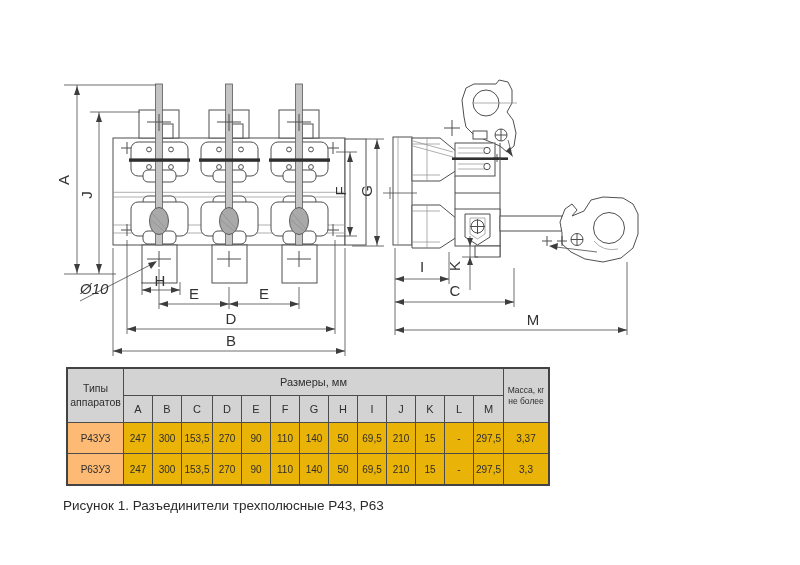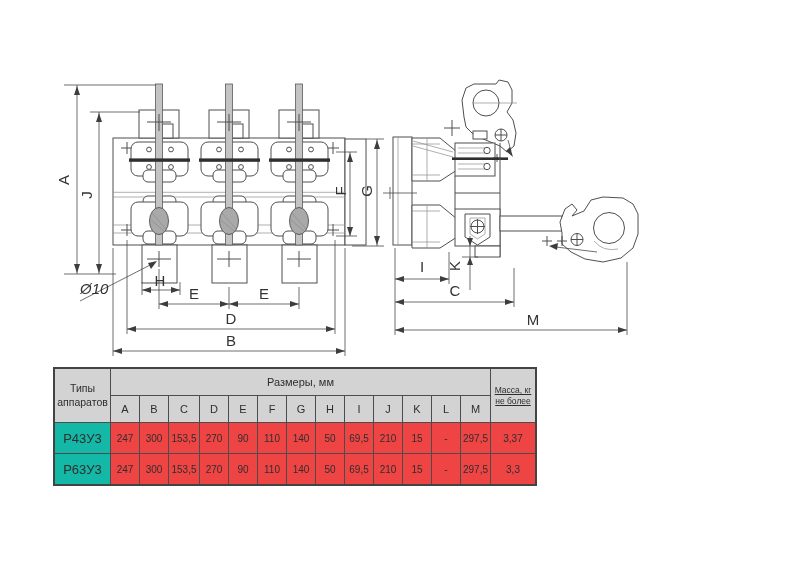--- a/index.html
+++ b/index.html
@@ -1,31 +1,31 @@
 <!DOCTYPE html>
 <html><head>
 <meta charset="utf-8">
 <style>
   html,body{margin:0;padding:0;background:#ffffff;}
   #page{position:relative;width:800px;height:565px;background:#ffffff;overflow:hidden;
         font-family:"Liberation Sans",sans-serif;}
   #drawing-svg{position:absolute;left:0;top:0;}
   
-  #dim-table{position:absolute;left:53px;top:367px;border-collapse:collapse;
+  #dim-table{position:absolute;left:66px;top:367px;border-collapse:collapse;
              table-layout:fixed;color:#2e2e2e;border-radius:21px;}
   #dim-table th,#dim-table td{border:1px solid #4c4c4c;text-align:center;vertical-align:middle;
              padding:0;font-weight:normal;overflow:hidden;}
   #dim-table{border:2px solid #434343;}
   #dim-table .hdr{background:#d3d3d3;}
   .type-hdr{font-size:10.5px;line-height:1.25;width:55px;}
   .size-hdr{font-size:11px;height:26px;margin-left:8px;}
-  .mass-hdr{font-size:8.5px;line-height:1.2;width:44px;text-decoration:underline;}
+  .mass-hdr{font-size:8.5px;line-height:1.2;width:44px;}
   .letter-cell{font-size:11px;height:26px;}
-  .val-cell{font-size:10px;height:30px;background:#ef4444;}
-  .type-cell{font-size:13px;background:#14b8a6;}
+  .val-cell{font-size:10px;height:30px;background:#eab308;}
+  .type-cell{font-size:10px;background:#fdba74;}
   
   #caption{position:absolute;left:63px;top:498px;font-size:13.5px;color:#2b2b2b;}
   
   .ln{stroke:#4f4f4f;stroke-width:1;fill:none;}
   .lnw{stroke:#4f4f4f;stroke-width:1;fill:#ffffff;}
   .thin{stroke:#8c8c8c;stroke-width:0.7;fill:none;}
   .dim{stroke:#4a4a4a;stroke-width:0.8;fill:none;}
   .arr{fill:#3d3d3d;stroke:none;}
   .dimtxt{font-family:"Liberation Sans",sans-serif;font-size:15px;fill:#333;}
 </style>
@@ -270,13 +270,14 @@
         <td class="val-cell">69,5</td>
         <td class="val-cell">210</td>
         <td class="val-cell">15</td>
         <td class="val-cell">-</td>
         <td class="val-cell">297,5</td>
         <td class="val-cell">3,3</td>
       </tr>
     </tbody>
   </table>
 
+  <div id="caption">Рисунок 1. Разъединители трехполюсные Р43, Р63</div>
 </div>
 
 </body></html>

